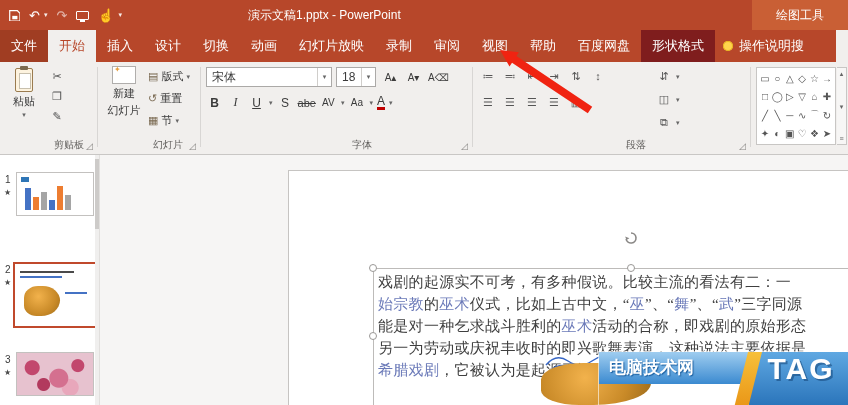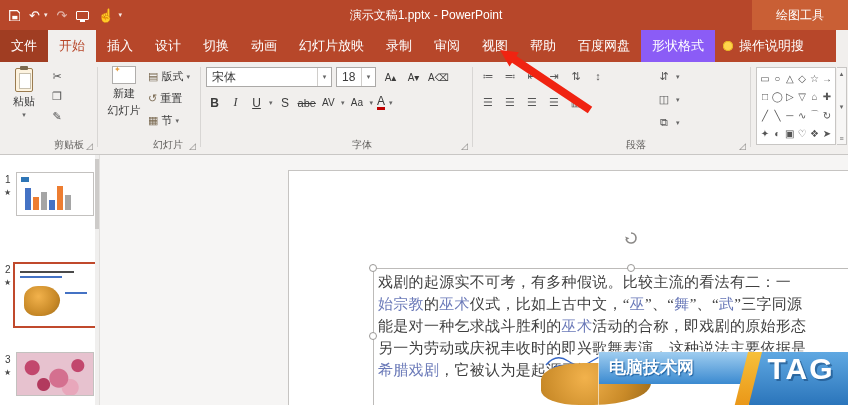--- a/index.html
+++ b/index.html
@@ -7,29 +7,29 @@
 body{font-family:"Liberation Sans",sans-serif}
 .app{position:relative;width:848px;height:405px;background:#f1efed;overflow:hidden}
 
 
 .titlebar{position:absolute;left:0;top:0;right:0;height:30px;background:#b7472a;color:#fff}
 .qat{position:absolute;left:8px;top:0;height:30px;display:flex;align-items:center;gap:9px;font-size:13px}
 .qat .glyph{font-size:13px;line-height:1}
 .qat .caret{font-size:7px;margin-left:-5px;opacity:.9}
 .mon{display:inline-block;width:13px;height:9px;border:1px solid #fff;border-radius:1px;position:relative}
 .mon:after{content:"";position:absolute;left:3px;bottom:-3px;width:5px;height:2px;background:#fff}
-.title{position:absolute;left:236px;top:0;width:380px;line-height:30px;text-align:center;font-size:12px;white-space:nowrap}
+.title{position:absolute;left:248px;top:0;width:380px;line-height:30px;font-size:12px;white-space:nowrap}
 .ctx-band{position:absolute;right:0;top:0;width:96px;height:30px;background:#c95f35;text-align:center;line-height:30px;font-size:12px}
 
 
 .tabrow{position:absolute;top:30px;left:0;right:12px;height:32px;background:#b7472a;display:flex;color:#fff;font-size:13px}
 .tab{padding:0 11px;line-height:32px;white-space:nowrap;cursor:default}
 .tab.file{background:#a03d22}
 .tab.sel{background:#f1efed;color:#b7472a}
-.tab.ctx{background:#8b5cf6}
+.tab.ctx{background:#7f1d1d}
 .tellme{display:flex;align-items:center;gap:6px;padding:0 8px;line-height:32px;white-space:nowrap;overflow:hidden}
 .bulb{display:inline-block;width:10px;height:10px;border-radius:50%;background:#ffd34d;box-shadow:inset 0 0 0 1px #e8b41f}
 
 
 .ribbon{position:absolute;top:62px;left:0;right:0;height:93px;background:#f1efed;border-bottom:1px solid #c9c7c5;font-size:11px;color:#3b3b3b}
 .vsep{position:absolute;top:5px;bottom:7px;width:1px;background:#d8d6d4}
 .grp-label{position:absolute;bottom:2px;font-size:10px;color:#605e5c;text-align:right;width:70px}
 .launcher{position:absolute;bottom:3px;font-size:9px;color:#8a8886;line-height:1}
 .bigbtn{position:absolute;display:flex;flex-direction:column;align-items:center;gap:2px}
 .clipicon{width:18px;height:24px;border:1px solid #9a7b4f;background:#fdf3df;border-radius:2px;position:relative;margin-top:2px}

